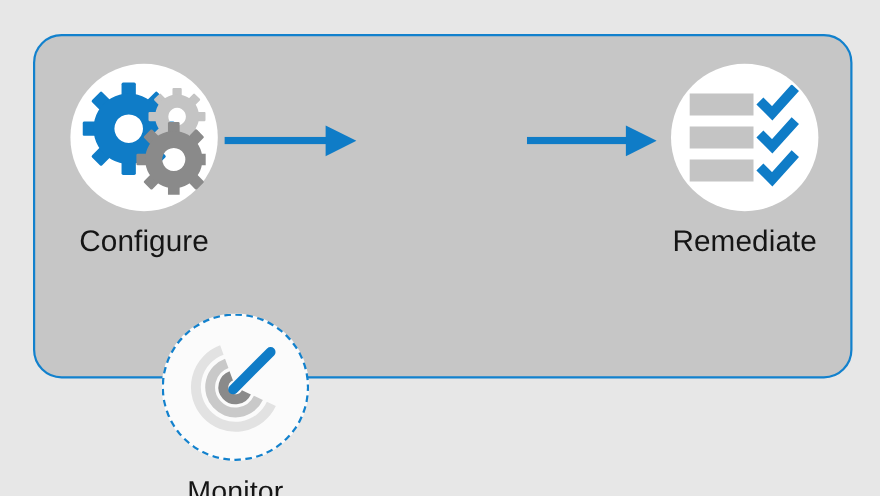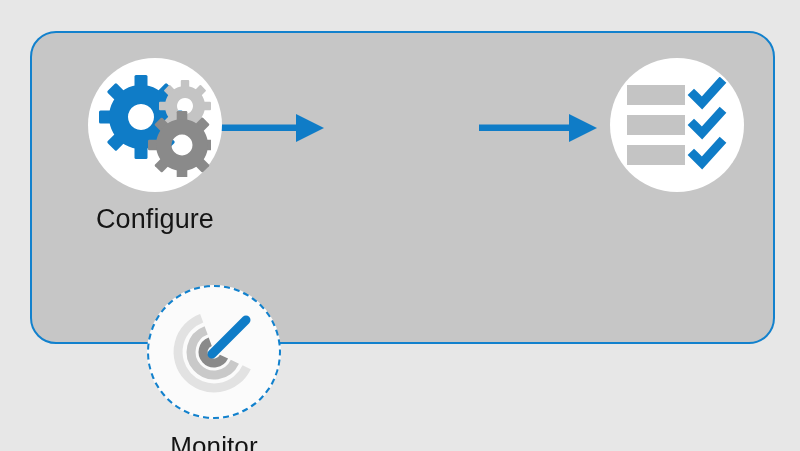--- a/index.html
+++ b/index.html
@@ -58,21 +58,21 @@
     margin-top: 11px;
     font-size: 27px;
     line-height: 32px;
     color: #151515;
     letter-spacing: 0.1px;
     white-space: nowrap;
   }
   .node-label.small {
     font-size: 26px;
   }
-  #node-configure  { left: 31px;  top: 58px; margin-left: 24px; }
+  #node-configure  { left: 31px;  top: 58px; }
   #node-investigate{ left: 303px; top: 58px; }
   #node-remediate  { left: 577px; top: 58px; }
   #node-monitor    { left: 114px; top: 285px; }
 
   
   .arrow {
     position: absolute;
     height: 34px;
   }
   #arrow-1 { left: 204px; top: 111px; width: 120px; }
@@ -162,20 +162,21 @@
     <div class="disc">
       <svg class="icon-svg" width="104" height="96" viewBox="0 0 104 96" aria-hidden="true">
         <rect x="2" y="8" width="58" height="20" fill="#C4C4C4"></rect>
         <rect x="2" y="38" width="58" height="20" fill="#C4C4C4"></rect>
         <rect x="2" y="68" width="58" height="20" fill="#C4C4C4"></rect>
         <path d="M 69,18 L 77,26 L 95,6" fill="none" stroke="#0F7CC7" stroke-width="9" stroke-linecap="square" stroke-linejoin="miter"></path>
         <path d="M 69,48 L 77,56 L 95,36" fill="none" stroke="#0F7CC7" stroke-width="9" stroke-linecap="square" stroke-linejoin="miter"></path>
         <path d="M 69,78 L 77,86 L 95,66" fill="none" stroke="#0F7CC7" stroke-width="9" stroke-linecap="square" stroke-linejoin="miter"></path>
       </svg>
     </div>
+    <div class="node-label">Remediate</div>
   </div>
 
   <div class="node" id="node-monitor">
     <div class="disc dashed">
       <svg class="icon-svg" width="96" height="96" viewBox="0 0 96 96" aria-hidden="true">
 
         <path d="M 48,48 m 0,-36 a 36,36 0 1 0 25.5,61.5" fill="none" stroke="#E2E2E2" stroke-width="9" stroke-linecap="butt" transform="rotate(-20 48 48)"></path>
 
         <path d="M 48,48 m 0,-23 a 23,23 0 1 0 16.3,39.3" fill="none" stroke="#C9C9C9" stroke-width="9" stroke-linecap="butt" transform="rotate(-20 48 48)"></path>
 

